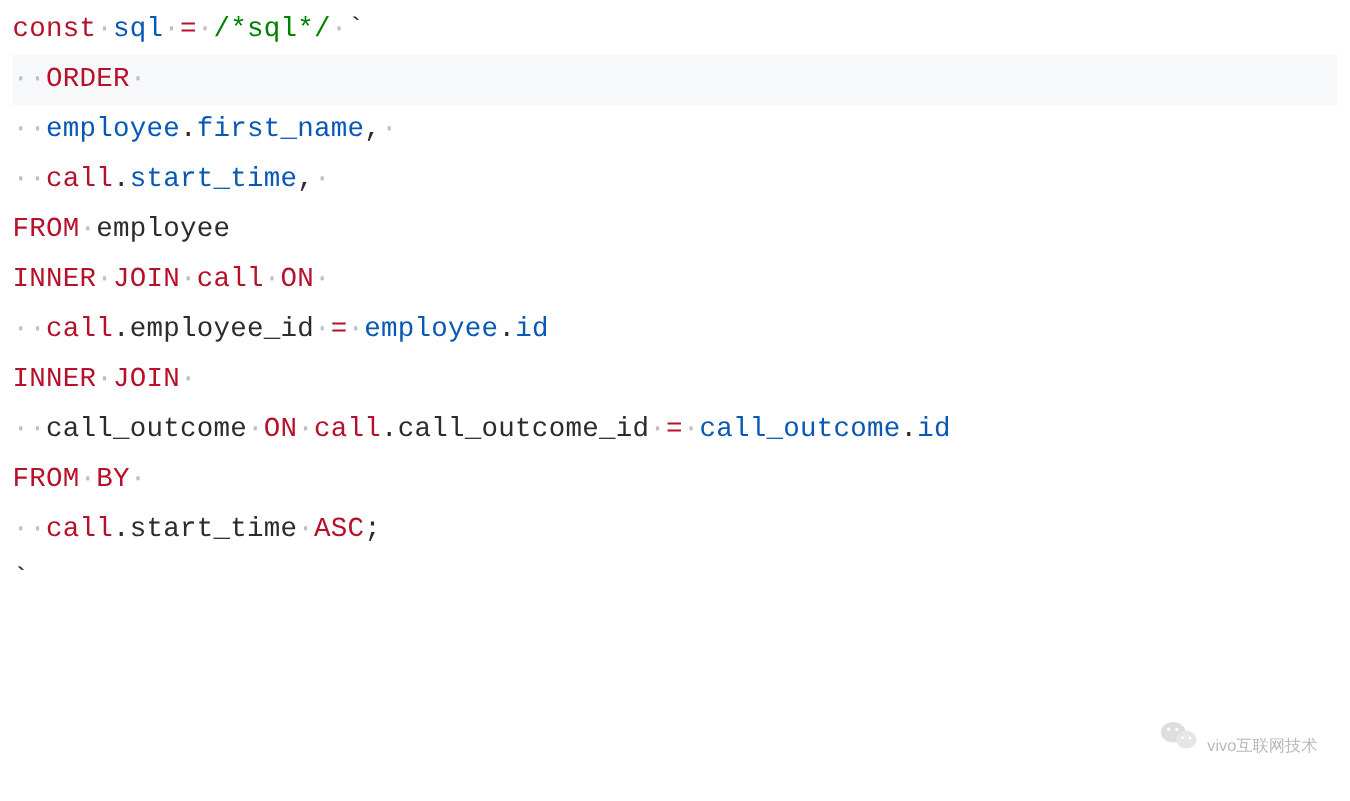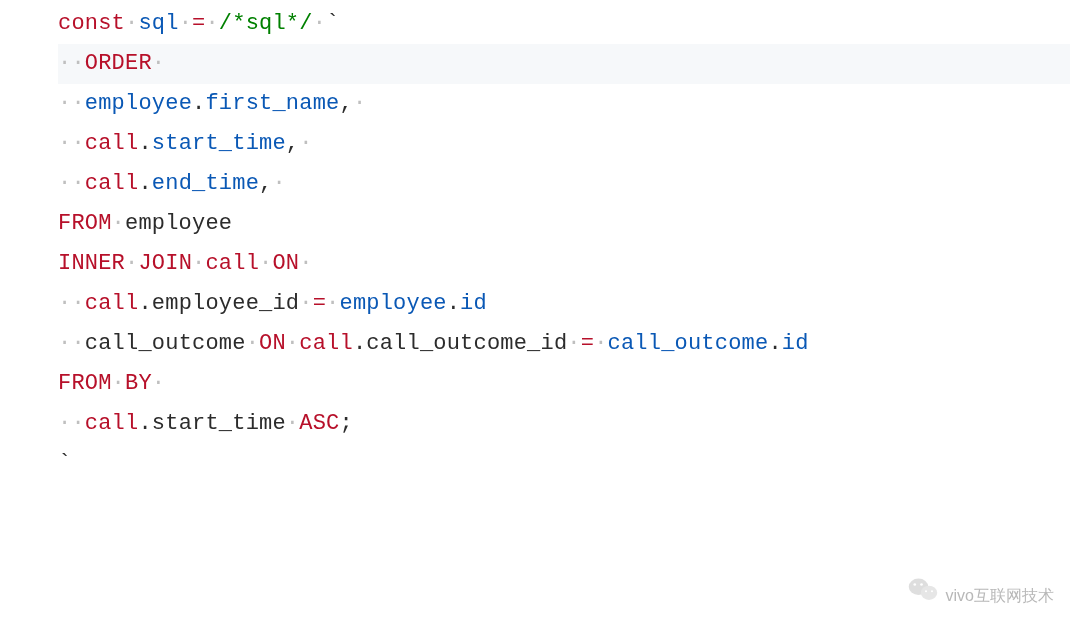--- a/index.html
+++ b/index.html
@@ -1,52 +1,52 @@
 <!DOCTYPE html>
 <html><head>
 <meta charset="utf-8">
 <style>
   html,body{margin:0;padding:0;width:1080px;height:641px;background:#fff;font-family:"SFMono-Regular",Consolas,"Liberation Mono",Menlo,monospace;font-size:22px;line-height:40px;overflow:hidden;}
   .editor{position:relative;padding:4px 10px 0 10px;}
-  .line{white-space:pre;letter-spacing:0.2px;color:#2c2c2c;margin-left:48px;}
+  .line{white-space:pre;letter-spacing:0.2px;color:#2c2c2c;}
   .hl{background:#f6f8fa;}
   .kw{color:#b7102a;}       
   .ident{color:#0a58b5;}    
   .op{color:#b7102a;}
   .comment{color:#008000;}
   .dot{color:#bfbfbf;}      
   .black{color:#2c2c2c;}
-  .watermark{position:absolute;right:26px;bottom:24px;display:flex;align-items:flex-start;gap:8px;color:#b8b8b8;font-family:-apple-system,Helvetica,Arial,sans-serif;font-size:16px;}
+  .watermark{position:absolute;right:26px;bottom:24px;display:flex;align-items:flex-end;gap:8px;color:#b8b8b8;font-family:-apple-system,Helvetica,Arial,sans-serif;font-size:13px;}
   .watermark svg{opacity:.6;}
 </style>
 </head>
 <body>
 
 <div class="editor">
 
   <div class="line"><span class="kw">const</span><span class="dot">·</span><span class="ident">sql</span><span class="dot">·</span><span class="op">=</span><span class="dot">·</span><span class="comment">/*sql*/</span><span class="dot">·</span><span class="black">`</span></div>
 
   <div class="line hl"><span class="dot">·</span><span class="dot">·</span><span class="kw">ORDER</span><span class="dot">·</span></div>
 
   <div class="line"><span class="dot">·</span><span class="dot">·</span><span class="ident">employee</span><span class="black">.</span><span class="ident">first_name</span><span class="black">,</span><span class="dot">·</span></div>
 
 
   <div class="line"><span class="dot">·</span><span class="dot">·</span><span class="kw">call</span><span class="black">.</span><span class="ident">start_time</span><span class="black">,</span><span class="dot">·</span></div>
 
-  <div class="line"><span class="dot">·</span><span class="dot">·</span><span class="kw">call</span><span class="black">.</span><span class="ident">end_time</span><span class="black">,</span><span class="dot">·</span></div>
 
 
   <div class="-leftbar"></div>
 
   <div class="line"><span class="kw">FROM</span><span class="dot">·</span><span class="black">employee</span></div>
 
   <div class="line"><span class="kw">INNER</span><span class="dot">·</span><span class="kw">JOIN</span><span class="dot">·</span><span class="kw">call</span><span class="dot">·</span><span class="kw">ON</span><span class="dot">·</span></div>
 
   <div class="line"><span class="dot">·</span><span class="dot">·</span><span class="kw">call</span><span class="black">.</span><span class="black">employee_id</span><span class="dot">·</span><span class="op" data="">=</span><span class="dot">·</span><span class="ident">employee</span><span class="black">.</span><span class="ident">id</span></div>
 
+  <div class="line"><span class="kw">INNER</span><span class="dot">·</span><span class="kw">JOIN</span><span class="dot">·</span></div>
 
   <div class="line"><span class="dot">·</span><span class="dot">·</span><span class="black">call_outcome</span><span class="dot">·</span><span class="kw">ON</span><span class="dot">·</span><span class="kw">call</span><span class="black">.</span><span class="black">call_outcome_id</span><span class="dot">·</span><span class="op">=</span><span class="dot">·</span><span class="ident">call_outcome</span><span class="black">.</span><span class="ident">id</span></div>
 
   <div class="line"><span class="kw">FROM</span><span class="dot">·</span><span class="kw">BY</span><span class="dot">·</span></div>
 
   <div class="line"><span class="dot">·</span><span class="dot">·</span><span class="kw">call</span><span class="black">.</span><span class="black">start_time</span><span class="dot">·</span><span class="kw">ASC</span><span class="black">;</span></div>
 
   <div class="line"><span class="black">`</span></div>
 
 </div>

